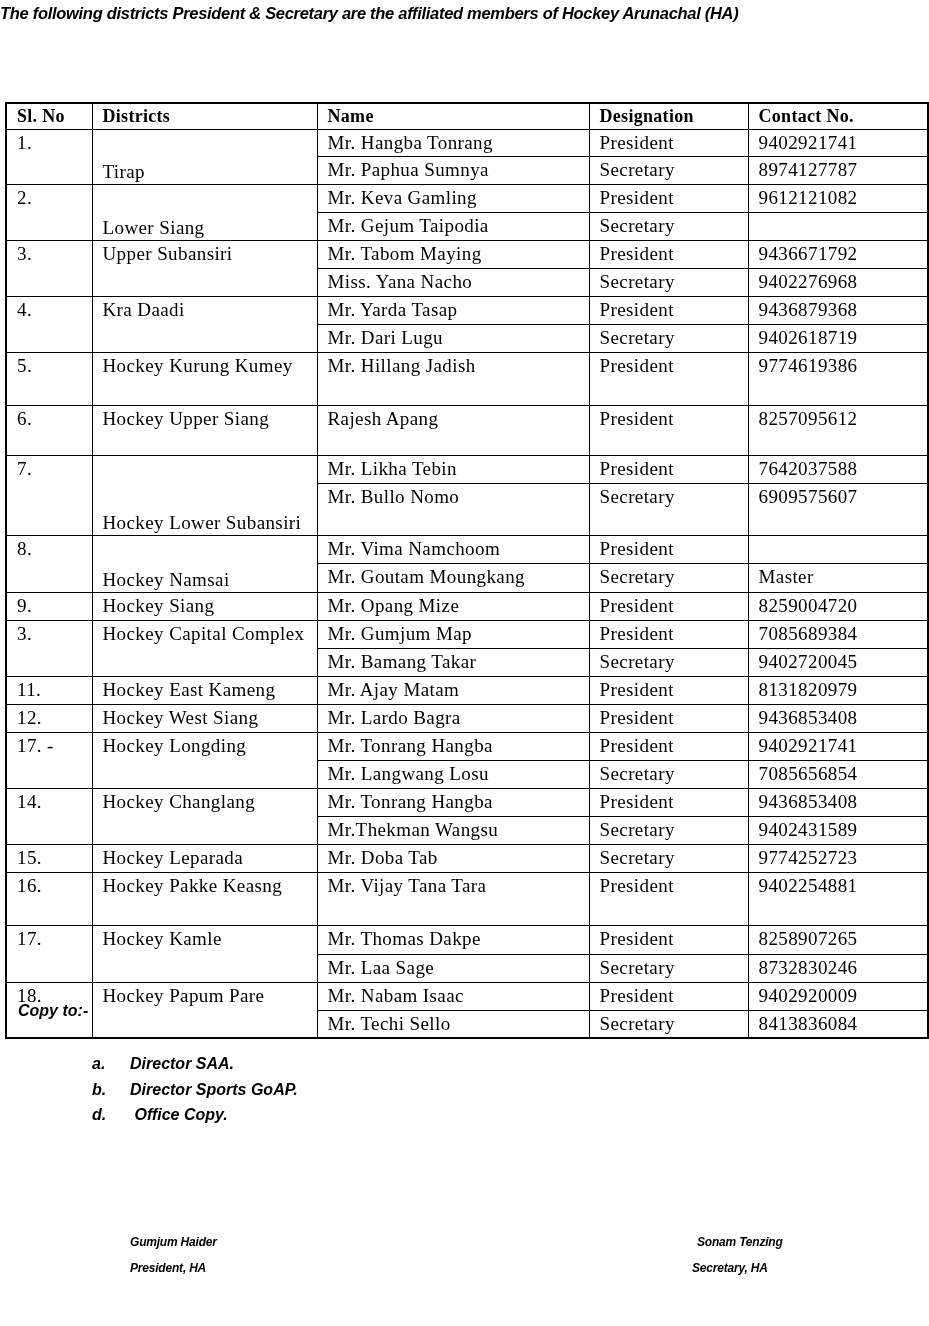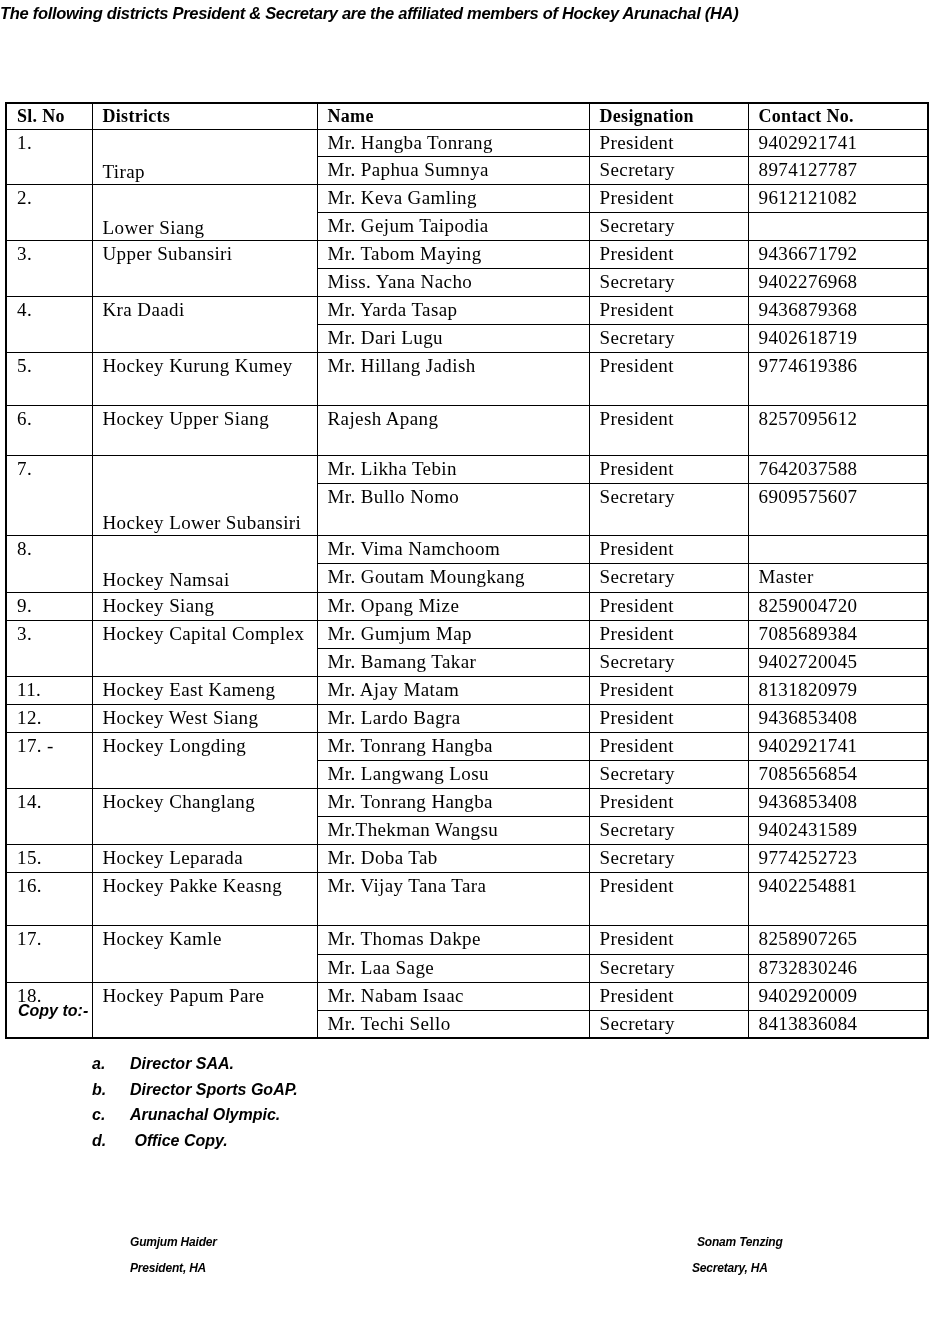--- a/index.html
+++ b/index.html
@@ -247,21 +247,20 @@
         <td>Secretary</td>
         <td>8413836084</td>
       </tr>
     </tbody>
 </table>
 
 <div class="copy">Copy to:-</div>
 <ul class="copy-list">
   <li><span class="letter">a.</span><span>Director SAA.</span></li>
   <li><span class="letter">b.</span><span>Director Sports GoAP.</span></li>
-  <li><span class="letter">c.</span><span>Arunachal Olympic.</span></li>
   <li><span class="letter">d.</span><span style="white-space:pre"> Office Copy.</span></li>
 </ul>
 
 <div class="sig left">
   <div>Gumjum Haider</div>
   <div>President, HA</div>
 </div>
 <div class="sig right">
   <div class="name">Sonam Tenzing</div>
   <div>Secretary, HA</div>

